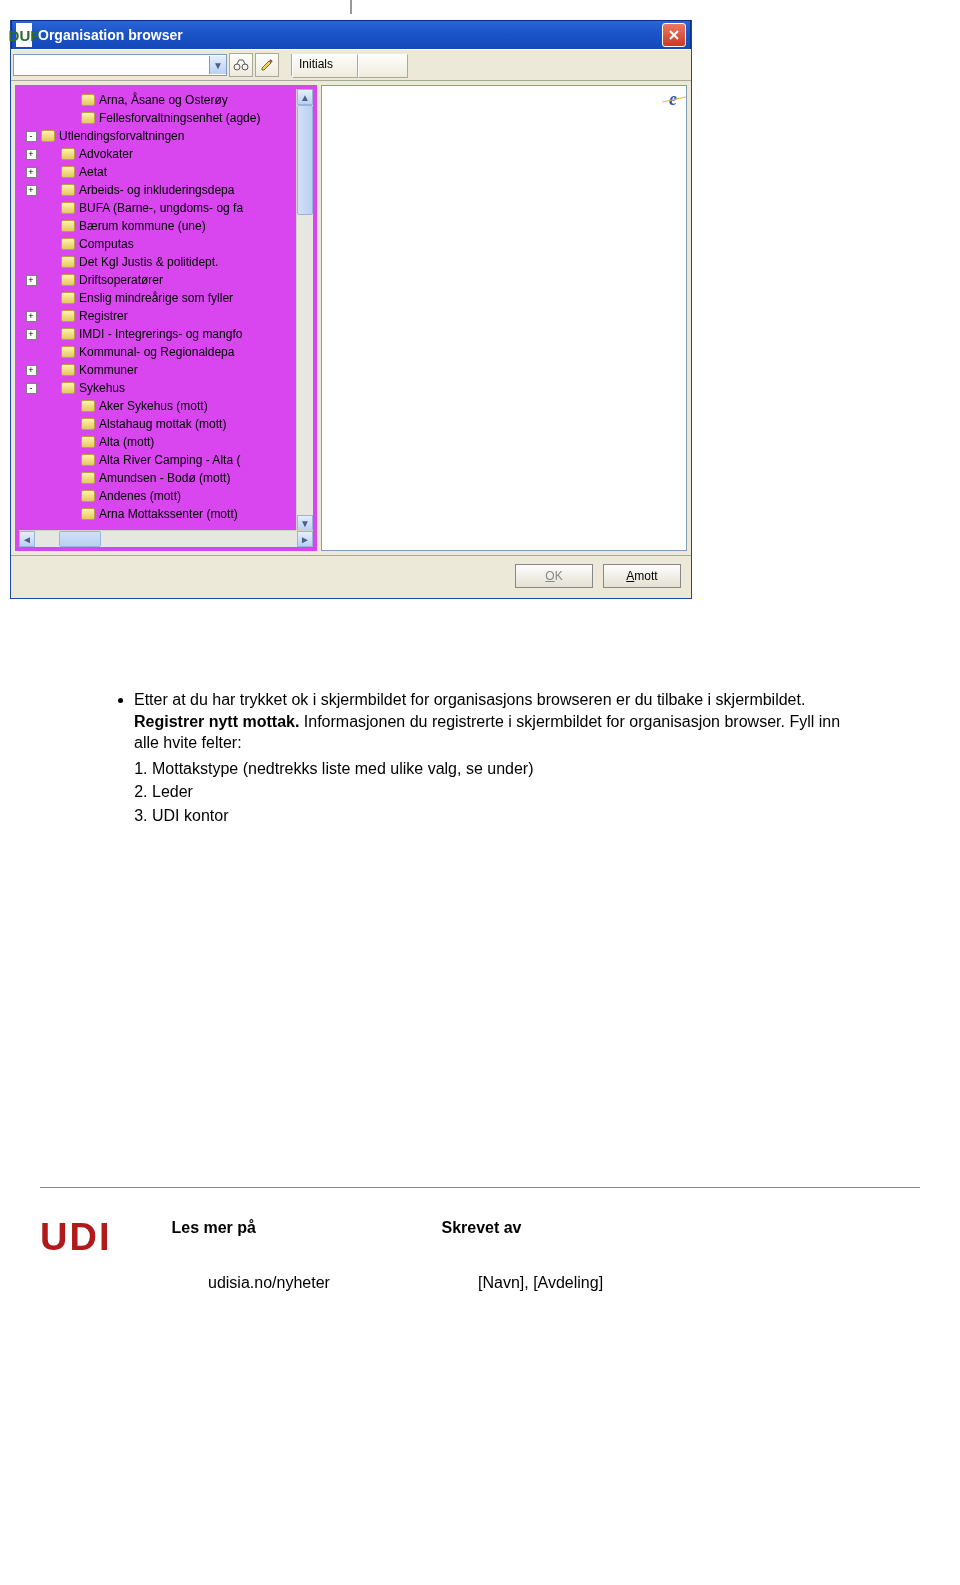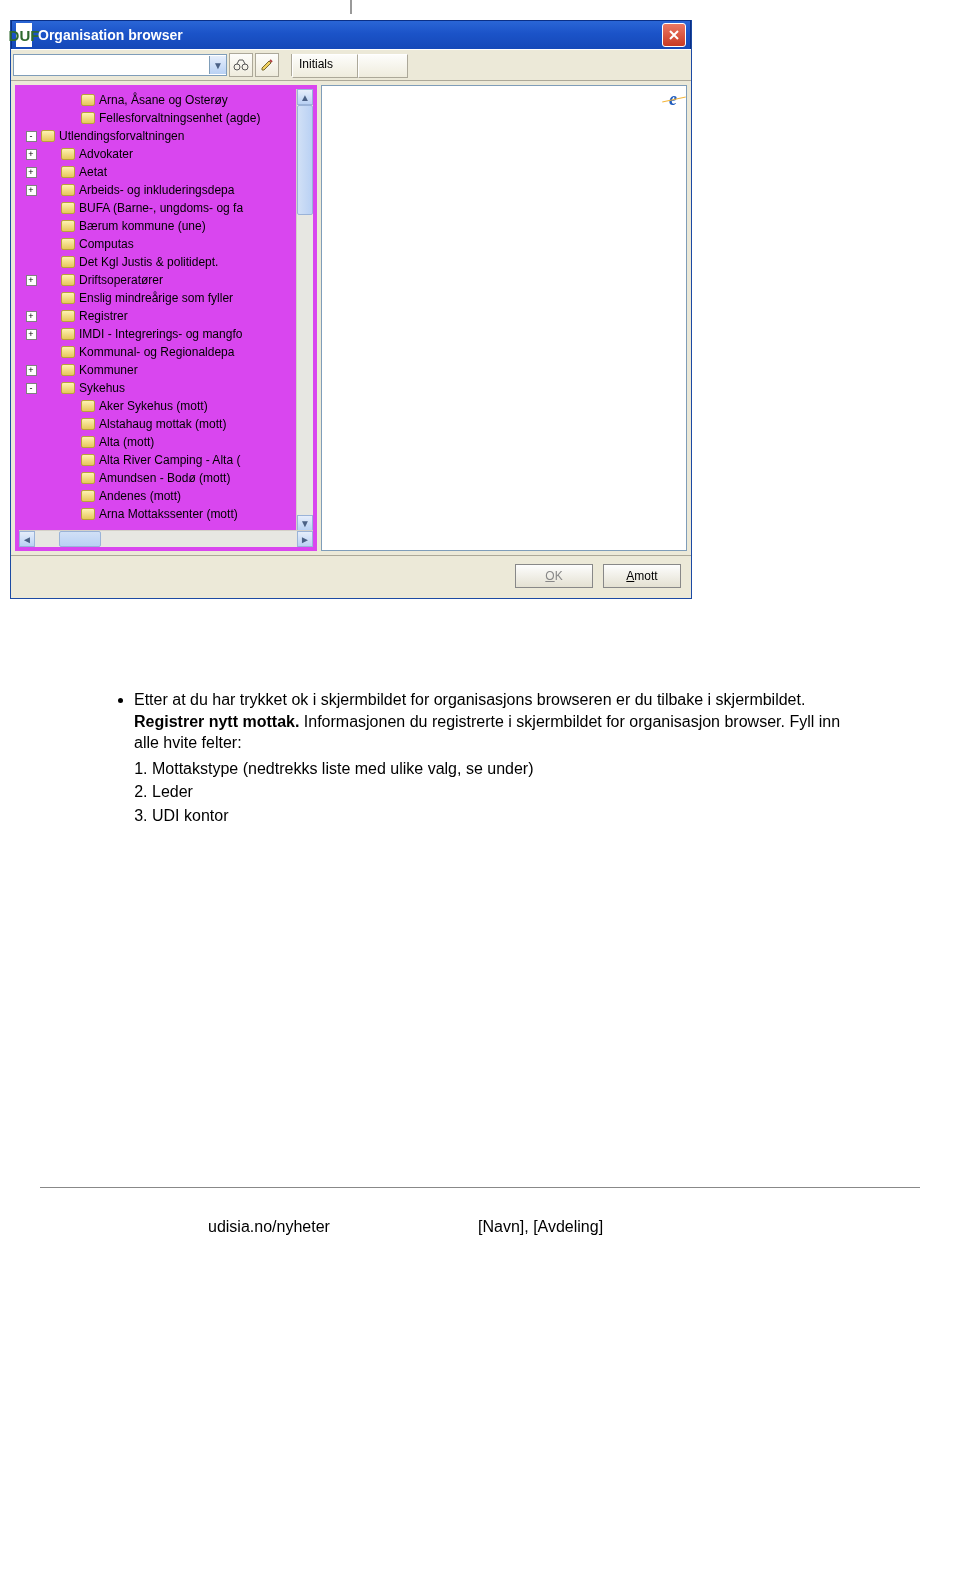--- a/index.html
+++ b/index.html
@@ -497,18 +497,27 @@
           <li>Mottakstype (nedtrekks liste med ulike valg, se under)</li>
           <li>Leder</li>
           <li>UDI kontor</li>
         </ol>
       </li>
     </ul>
   </div>
 
   <div class="footer">
     <div class="footer-rule"></div>
+    <div class="footer-row1">
+      <div class="udi-logo">UDI</div>
+      <div class="footer-col" style="width:210px;">
+        <div class="label">Les mer på</div>
+      </div>
+      <div class="footer-col">
+        <div class="label">Skrevet av</div>
+      </div>
+    </div>
     <div class="footer-row2">
       <div class="c1">udisia.no/nyheter</div>
       <div>[Navn], [Avdeling]</div>
     </div>
   </div>
 </div>
 
 </body></html>

